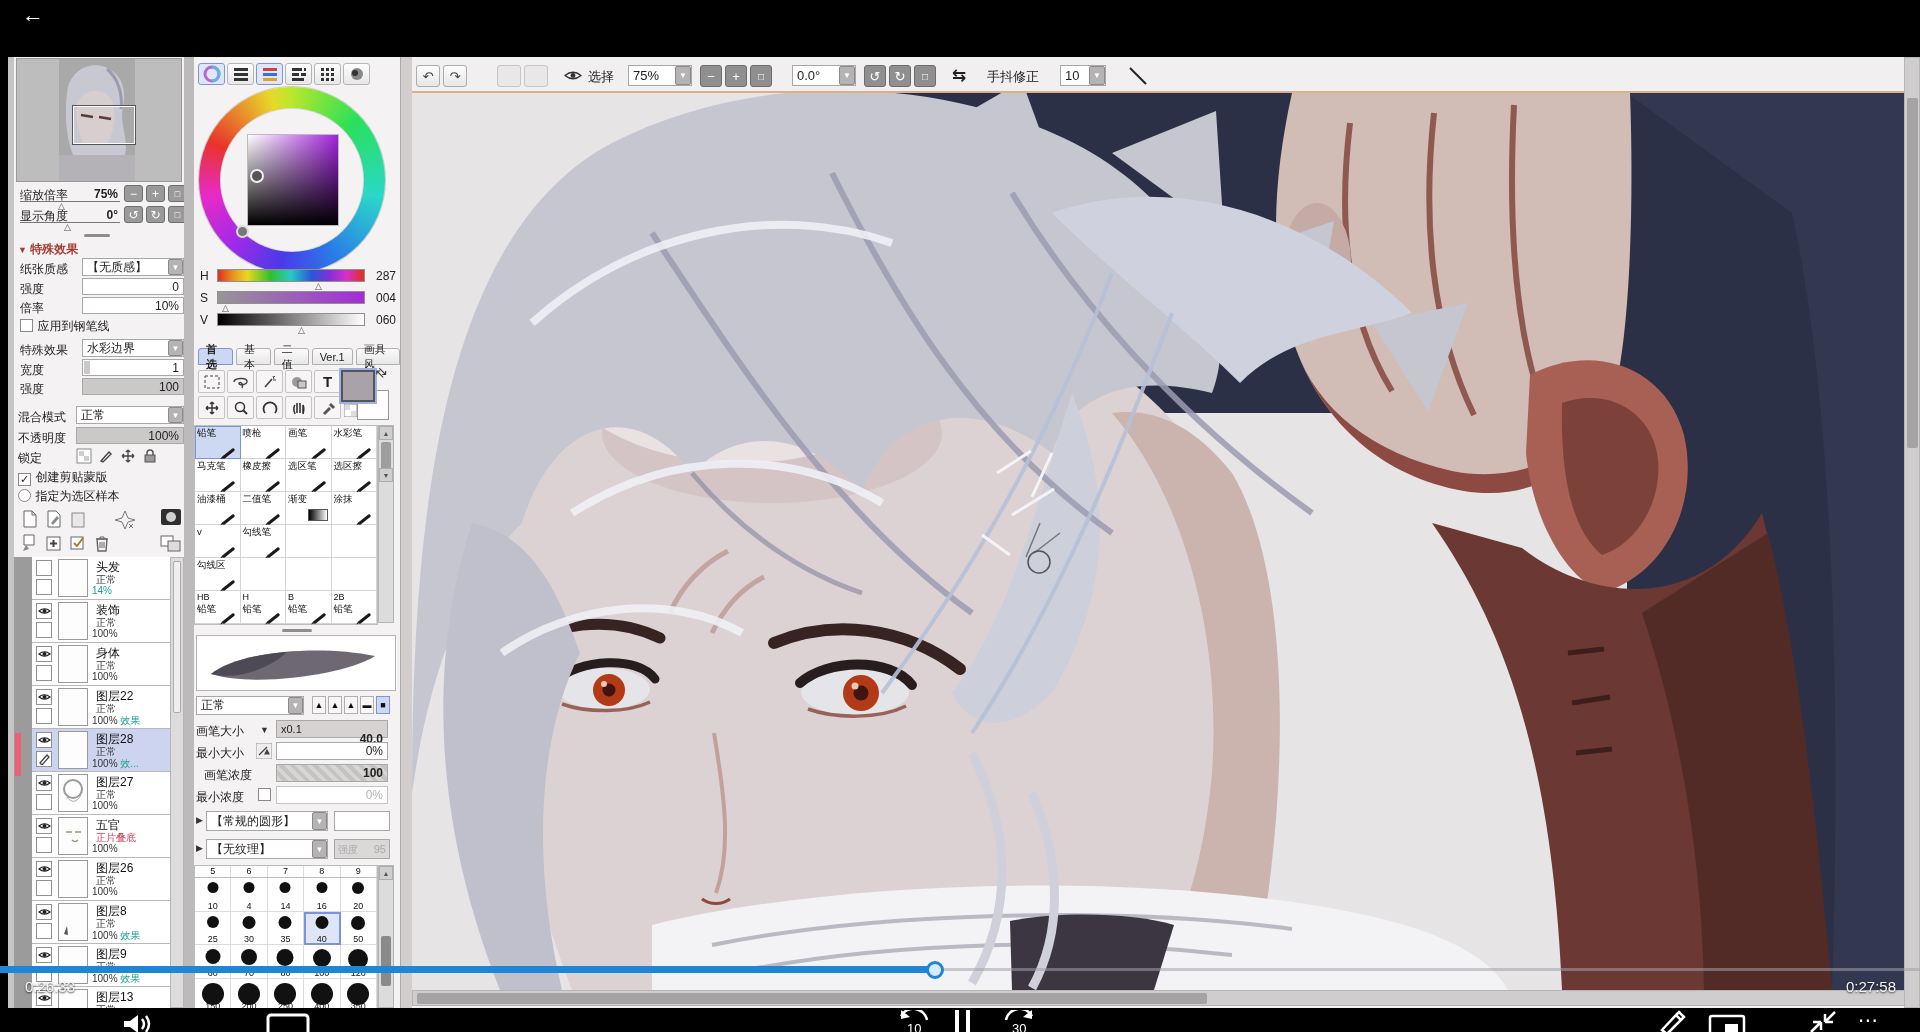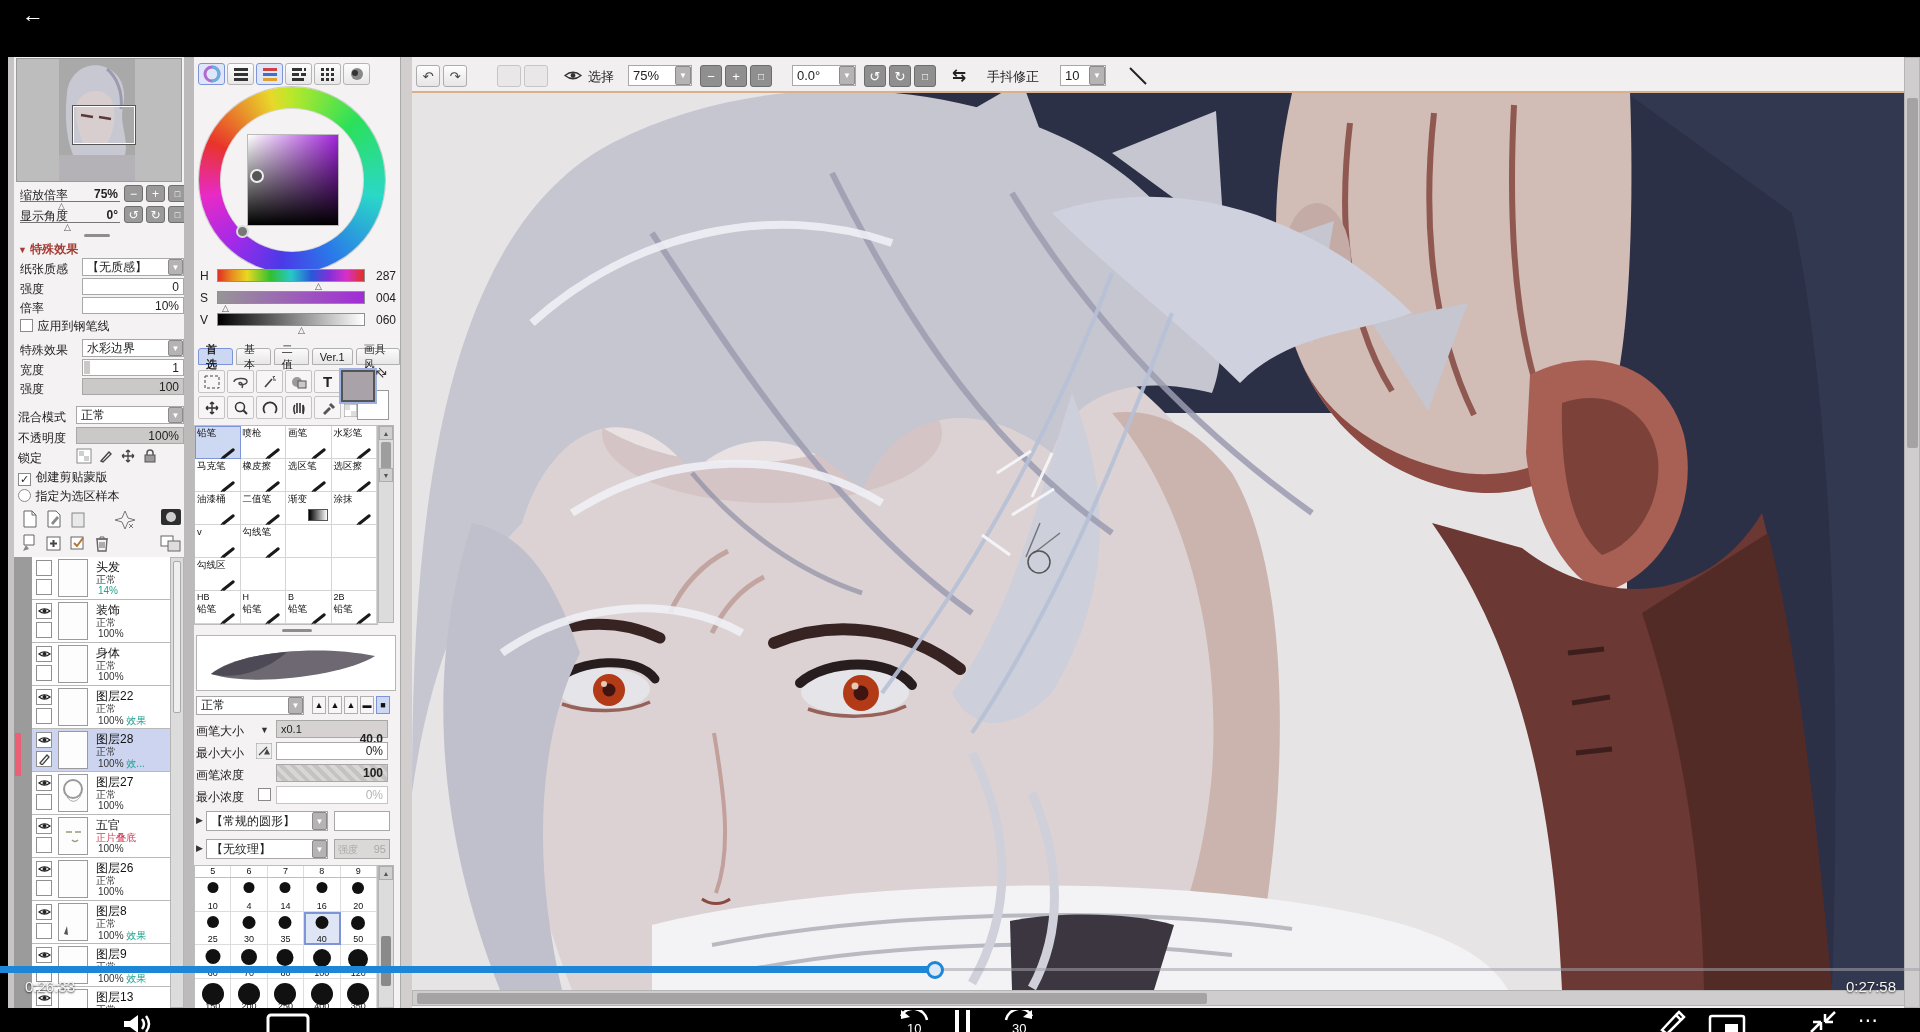--- a/index.html
+++ b/index.html
@@ -22,21 +22,21 @@
   .chk{width:13px;height:13px;background:#fff;border:1px solid #8a8a8a;box-sizing:border-box;display:inline-flex;align-items:center;justify-content:center;font-size:11px;color:#222;}
   
   #layers-list{position:absolute;overflow:hidden;}
   .lrow{position:relative;width:138px;height:43px;background:#fff;border-bottom:1px solid #b9b9b9;box-sizing:border-box;}
   .lrow.sel{background:#cdd4ef;}
   .lchk{position:absolute;width:16px;height:16px;background:#fff;border:1px solid #909090;box-sizing:border-box;display:flex;align-items:center;justify-content:center;}
   .lthumb{position:absolute;left:26px;top:2px;width:30px;height:38px;background:#fdfdfd;border:1px solid #9a9a9a;box-sizing:border-box;}
   .lname{position:absolute;left:64px;top:2px;font-size:12px;color:#111;white-space:nowrap;}
   .lmode{position:absolute;left:64px;top:16px;font-size:10px;color:#333;}
   .lmode.red{color:#cf3a55;}
-  .lop{position:absolute;left:66px;top:28px;font-size:10px;color:#333;white-space:nowrap;}
+  .lop{position:absolute;left:60px;top:28px;font-size:10px;color:#333;white-space:nowrap;}
   .lop .teal, .leff{color:#1fa290;}
   
   .cicon{width:27px;height:22px;background:linear-gradient(#fdfdfd,#e9e7e7);border:1px solid #b5b5b5;border-radius:3px;box-sizing:border-box;display:flex;align-items:center;justify-content:center;}
   .cicon.on{border:1px solid #7d95d8;background:#dfe6f7;}
   .hsvrow{position:absolute;height:14px;}
   .hsvlab{position:absolute;left:0;top:0;font-size:12px;color:#222;}
   .hsvtrack{position:absolute;left:17px;top:0;width:148px;height:13px;border:1px solid #909090;box-sizing:border-box;}
   .hsvval{position:absolute;right:0;top:0;font-size:12px;color:#222;}
   .tri{position:absolute;font-size:9px;color:#555;}
   
@@ -644,21 +644,21 @@
       <div class="abs box" style="left:82px;top:663px;width:112px;height:18px;background:#d6d2d2;">
         <span style="position:absolute;left:4px;top:2px;font-size:11px;">x0.1</span>
         <span style="position:absolute;right:4px;top:11px;font-size:12px;font-weight:bold;">40.0</span>
       </div>
       <div class="abs lbl" style="left:2px;top:688px;">最小大小</div>
       <div class="abs" style="left:62px;top:686px;"><svg width="16" height="16">
             <rect x="0" y="0" width="16" height="16" fill="#eee" stroke="#999"></rect>
             <path d="M3 12 L11 4 M9 11 L13 11 L11 7 Z" stroke="#444" fill="#444" stroke-width="1.2"></path>
           </svg></div>
       <div class="abs box valbox" style="left:82px;top:685px;width:112px;height:18px;">0%</div>
-      <div class="abs lbl" style="left:2px;top:710px;">画笔浓度</div>
+      <div class="abs lbl" style="left:10px;top:710px;">画笔浓度</div>
       <div class="abs box valbox" style="left:82px;top:707px;width:112px;height:18px;font-weight:bold;
            background-image:repeating-linear-gradient(45deg,#d8d5d5 0 4px,#c5c2c2 4px 8px);">100</div>
       <div class="abs lbl" style="left:2px;top:732px;">最小浓度</div>
       <div class="abs chk" style="left:64px;top:731px;"></div>
       <div class="abs box valbox" style="left:82px;top:729px;width:112px;height:18px;color:#b5b5b5;border-color:#c5c5c5;">0%</div>
 
       <div class="abs" style="left:2px;top:758px;font-size:9px;color:#333;">▶</div>
       <div class="abs box combo" style="left:12px;top:754px;width:122px;height:20px;">
         <span class="cval">【常规的圆形】</span>
         <span class="ddbtn" style="width:15px;height:18px;">▼</span>

